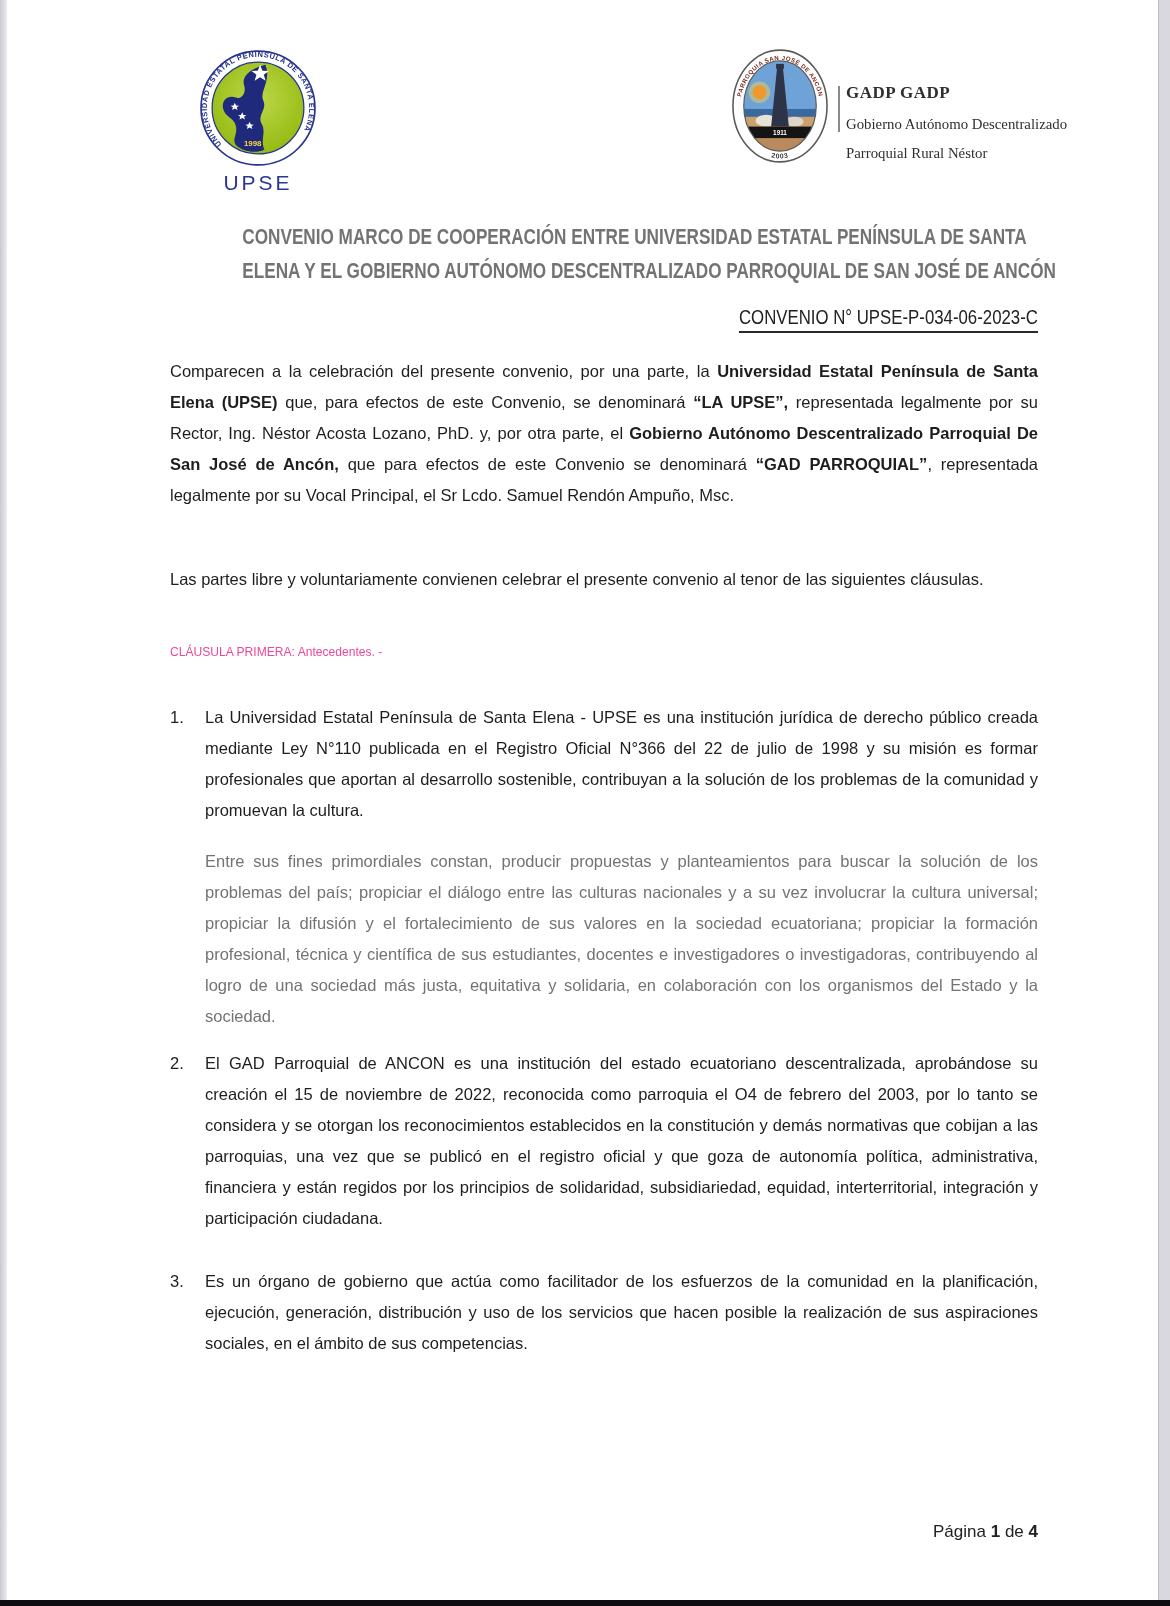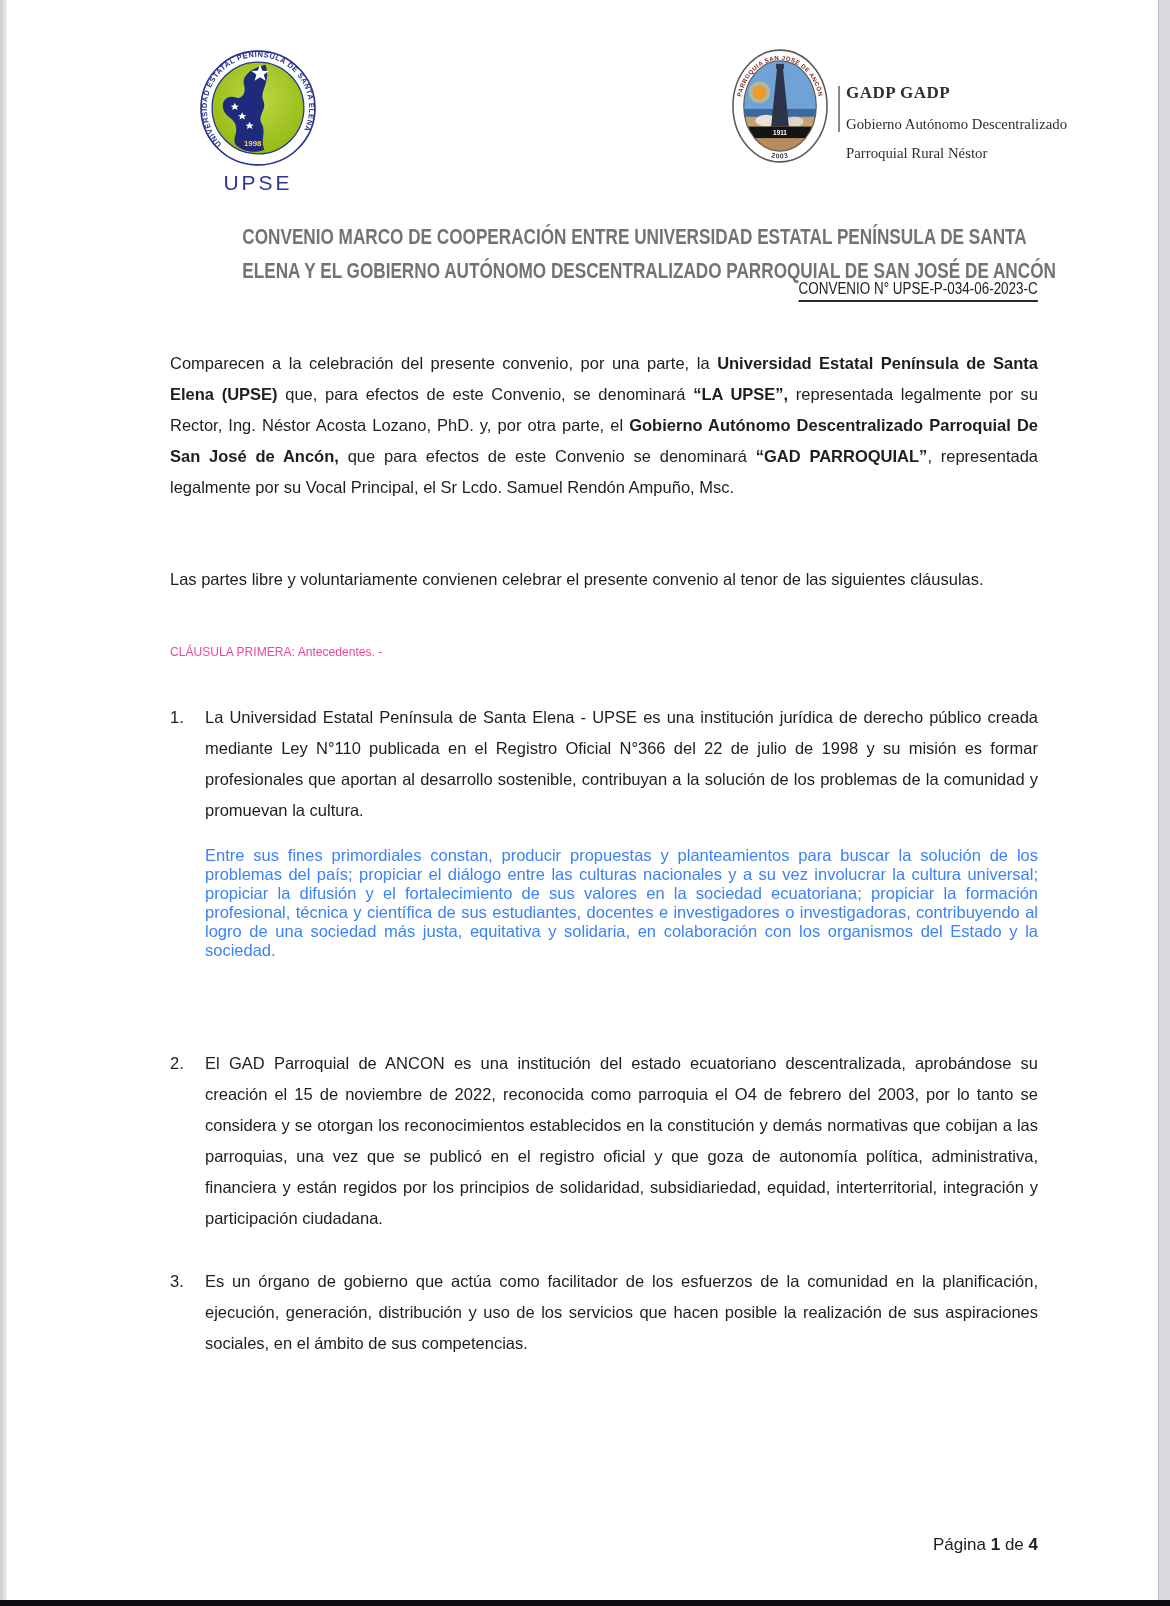--- a/index.html
+++ b/index.html
@@ -20,36 +20,36 @@
   .gadp-divider{position:absolute;left:838px;top:86px;width:2px;height:46px;background:#8a8a8a;}
   .gadp-text{position:absolute;left:846px;top:84px;width:324px;
     font-family:"Liberation Serif", serif;color:#2f2f2f;line-height:1.1;}
   .gadp-title{font-weight:bold;font-size:17px;letter-spacing:0.5px;}
   .gadp-sub{font-size:14.8px;margin-top:13px;white-space:nowrap;}
 
   
   .doc-title{position:absolute;left:140px;top:220px;width:930px;text-align:center;
     font-weight:bold;font-size:22px;line-height:34px;color:#737373;}
   .doc-title .tline{display:block;white-space:nowrap;transform:scaleX(0.78);transform-origin:50% 50%;}
-  .convenio-line{position:absolute;left:170px;top:280px;width:868px;text-align:right;font-size:16px;color:#222;}
+  .convenio-line{position:absolute;left:170px;top:306px;width:868px;text-align:right;font-size:20px;color:#222;}
   .convenio-line span{display:inline-block;white-space:nowrap;transform:scaleX(0.84);
     transform-origin:100% 50%;border-bottom:2px solid #2a2a2a;padding-bottom:2px;}
   .para{position:absolute;left:170px;width:868px;text-align:justify;
     font-size:16.5px;line-height:31px;color:#1e1e1e;}
   .b{font-weight:bold;}
   .clause-heading{position:absolute;left:170px;top:644px;font-size:13px;font-weight:normal;color:#ec4899;}
   .clause-heading span{display:inline-block;white-space:nowrap;transform:scaleX(0.93);transform-origin:0 50%;}
   .list-item{position:absolute;left:170px;width:868px;display:flex;
     font-size:16.5px;line-height:31px;color:#1e1e1e;}
   .list-num{width:35px;flex:none;}
   .list-text{flex:1;text-align:justify;}
   .continuation{position:absolute;left:205px;width:833px;text-align:justify;
-    font-size:16.5px;line-height:19px;color:#3b82f6;}
+    font-size:16.5px;line-height:31px;color:#737373;}
   .page-footer{position:absolute;left:170px;top:1522px;width:868px;text-align:right;
-    font-size:17px;color:#222;margin-top:13px;}
+    font-size:17px;color:#222;}
 </style>
 </head>
 <body>
 
 <div class="edge-left"></div>
 <div class="edge-right"></div>
 <div class="bottom-bar"></div>
 
 <div class="upse-logo">
   <svg width="116" height="116" viewBox="0 0 110 110">
@@ -118,21 +118,21 @@
 
 <div class="doc-title">
   <span class="tline">CONVENIO MARCO DE COOPERACIÓN ENTRE UNIVERSIDAD ESTATAL PENÍNSULA DE SANTA</span>
   <span class="tline">ELENA Y EL GOBIERNO AUTÓNOMO DESCENTRALIZADO PARROQUIAL DE SAN JOSÉ DE ANCÓN</span>
 </div>
 
 <div class="convenio-line">
   <span>CONVENIO N° UPSE-P-034-06-2023-C</span>
 </div>
 
-<div class="para" style="top:348px;">
+<div class="para" style="top:356px;">
   <span>Comparecen a la celebración del presente convenio, por una parte, la </span><span class="b">Universidad Estatal Península de Santa Elena (UPSE)</span><span> que, para efectos de este Convenio, se denominará </span><span class="b">“LA UPSE”,</span><span> representada legalmente por su Rector, Ing. Néstor Acosta Lozano, PhD. y, por otra parte, el </span><span class="b">Gobierno Autónomo Descentralizado Parroquial De San José de Ancón,</span><span> que para efectos de este Convenio se denominará </span><span class="b">“GAD PARROQUIAL”</span><span>, representada legalmente por su Vocal Principal, el Sr Lcdo. Samuel Rendón Ampuño, Msc.</span>
 </div>
 
 <div class="para" style="top:564px;">Las partes libre y voluntariamente convienen celebrar el presente convenio al tenor de las siguientes cláusulas.</div>
 
 <div class="clause-heading">
   <span>CLÁUSULA PRIMERA: Antecedentes. -</span>
 </div>
 
 <div class="list-item" style="top:702px;">

